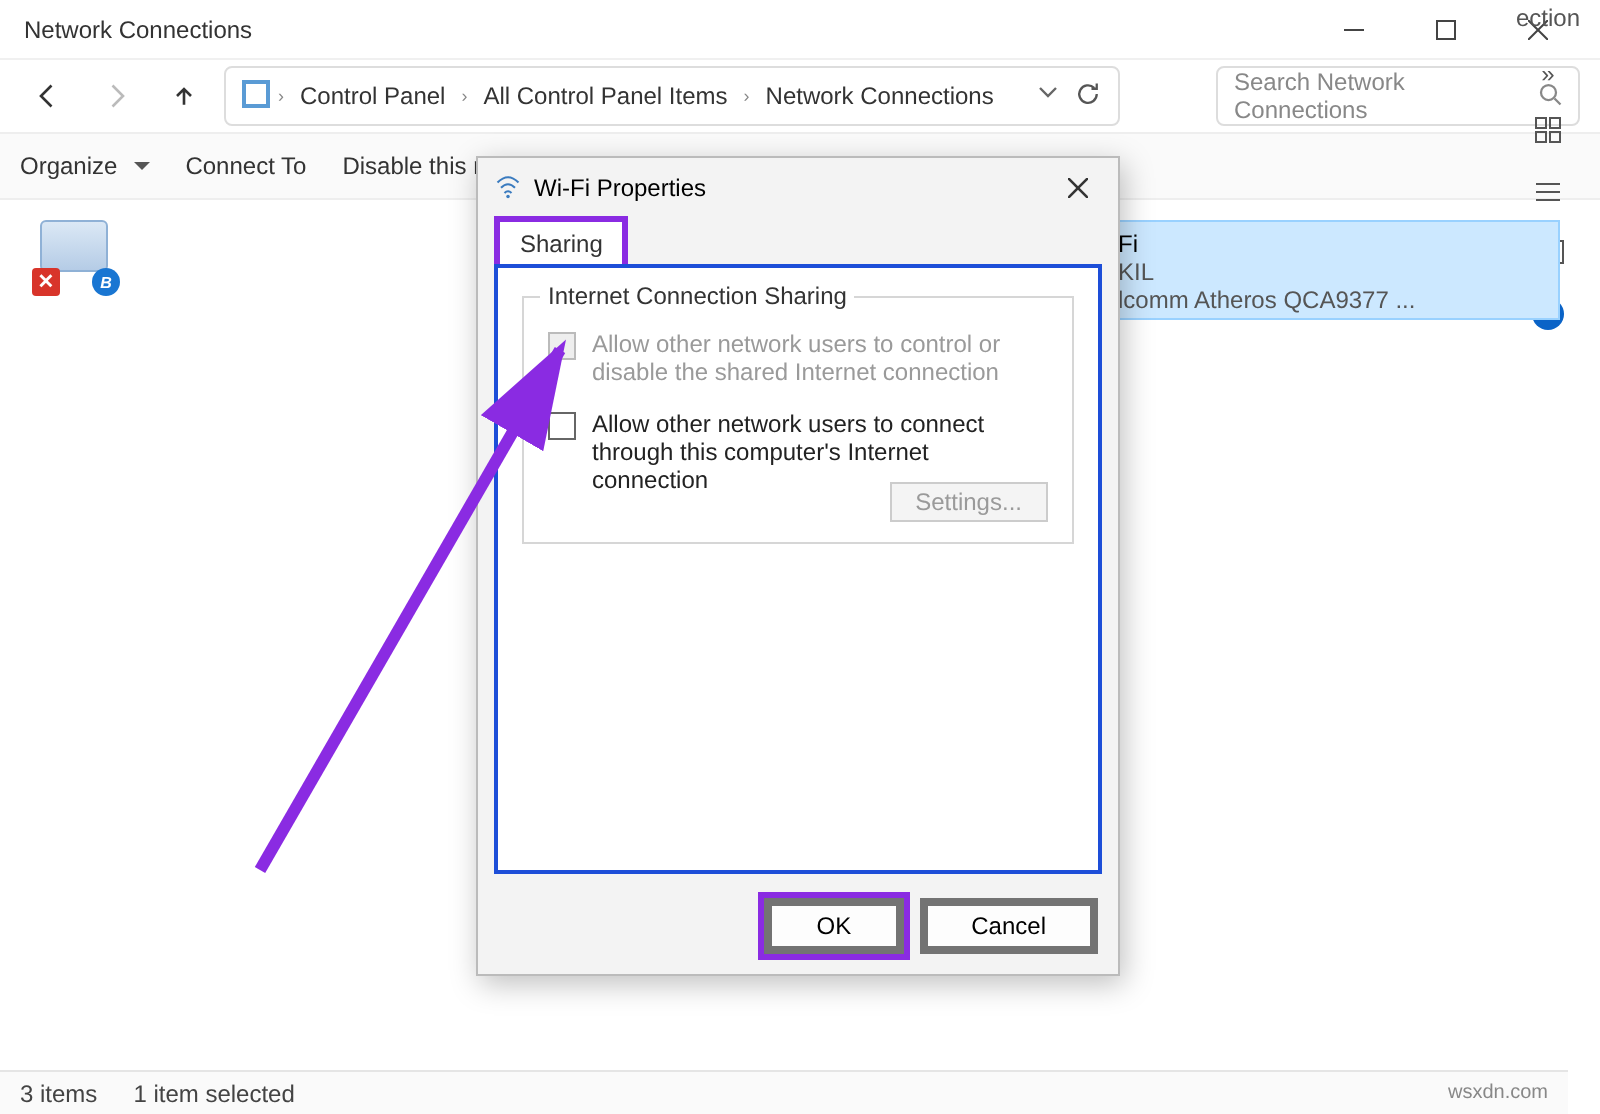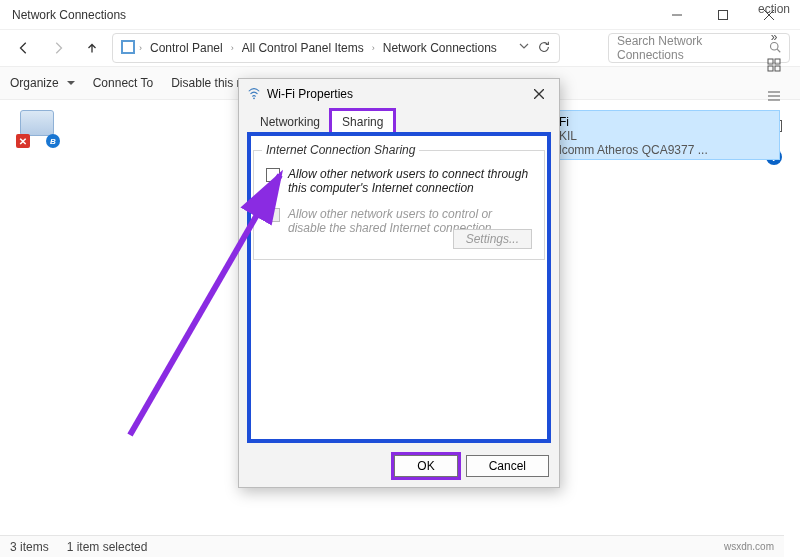--- a/index.html
+++ b/index.html
@@ -45,31 +45,31 @@
 
   
   .dialog { position: absolute; left: 238px; top: 78px; width: 322px; height: 410px; background: #f3f3f3; border: 1px solid #bbb; box-shadow: 2px 4px 14px rgba(0,0,0,.25); z-index: 10; display: flex; flex-direction: column; }
   .dlg-title { height: 30px; display: flex; align-items: center; padding: 0 8px; gap: 6px; font-size: 12px; }
   .dlg-title .t { flex: 1; }
   .dlg-close { width: 24px; height: 24px; display: flex; align-items: center; justify-content: center; }
   .tabs { display: flex; align-items: flex-end; padding: 0 10px; }
   .tab { padding: 4px 10px 3px; font-size: 12px; color: #333; border: 1px solid transparent; position: relative; top: 1px; }
   .tab.active { background: #fff; border: 1px solid #bbb; border-bottom-color: #fff; }
   .hl-tab { outline: 3px solid #8a2be2; outline-offset: -1px; }
-  .tabbody { flex: 1; background: #fff; margin: 0 8px 8px; border: 4px solid #1d4ed8; padding: 10px 2px; position: relative; font-style: italic; }
+  .tabbody { flex: 1; background: #fff; margin: 0 8px 8px; border: 2px solid #1d4ed8; padding: 10px 12px; position: relative; }
   .grp { border: 1px solid #d6d6d6; padding: 10px 10px 12px; position: relative; margin-top: 4px; }
   .grp-title { position: absolute; top: -8px; left: 8px; background: #fff; padding: 0 4px; font-size: 12px; color: #333; }
   .chkrow { display: flex; gap: 8px; margin: 6px 2px 12px; }
   .chkbox { width: 14px; height: 14px; border: 1px solid #666; background: #fff; flex-shrink: 0; margin-top: 1px; }
   .chkbox.dis { border-color: #bbb; background: #eee; }
   .chktxt { color: #222; line-height: 14px; }
   .chktxt.dis { color: #9a9a9a; }
   .setbtn { position: absolute; right: 12px; bottom: 10px; padding: 2px 12px; border: 1px solid #ccc; background: #f4f4f4; color: #9a9a9a; font-size: 12px; }
   .dlg-btns { display: flex; justify-content: flex-end; gap: 8px; padding: 4px 10px 10px; }
-  .btn { padding: 3px 22px; border: 1px solid #737373; background: #fdfdfd; font-size: 12px; }
+  .btn { padding: 3px 22px; border: 4px solid #737373; background: #fdfdfd; font-size: 12px; }
   .hl-ok { outline: 3px solid #8a2be2; outline-offset: 0; }
 
   
   .arrow { position: absolute; left: 120px; top: 165px; z-index: 20; pointer-events: none; }
 
   
   .status { position: absolute; left: 0; right: 16px; bottom: 0; height: 22px; border-top: 1px solid #e5e5e5; display: flex; align-items: center; padding: 0 10px; gap: 18px; color: #444; font-size: 12px; background: #fafafa; justify-content: flex-start; }
   .status .r { margin-left: auto; color: #888; font-size: 10px; }
 </style>
 </head>
@@ -198,33 +198,32 @@
         </svg></span>
     <span class="t">Wi-Fi Properties</span>
     <div class="dlg-close">
         <svg width="10" height="10" viewBox="0 0 10 10">
           <line x1="0" y1="0" x2="10" y2="10" stroke="#333" stroke-width="1.3"></line>
           <line x1="10" y1="0" x2="0" y2="10" stroke="#333" stroke-width="1.3"></line>
         </svg>
       </div>
   </div>
   <div class="tabs">
-    <div class="tab">Networking</div>
     <div class="tab active hl-tab">Sharing</div>
   </div>
   <div class="tabbody">
     <div class="grp">
       <div class="grp-title">Internet Connection Sharing</div>
       <div class="chkrow">
+        <div class="chkbox dis"></div>
+        <div class="chktxt dis">Allow other network users to control or disable the shared Internet connection</div>
+      </div>
+      <div class="chkrow">
         <div class="chkbox"></div>
         <div class="chktxt">Allow other network users to connect through this computer's Internet connection</div>
-      </div>
-      <div class="chkrow">
-        <div class="chkbox dis"></div>
-        <div class="chktxt dis">Allow other network users to control or disable the shared Internet connection</div>
       </div>
       <div class="setbtn">Settings...</div>
     </div>
   </div>
   <div class="dlg-btns">
     <div class="btn hl-ok">OK</div>
     <div class="btn">Cancel</div>
   </div>
 </div>
 

